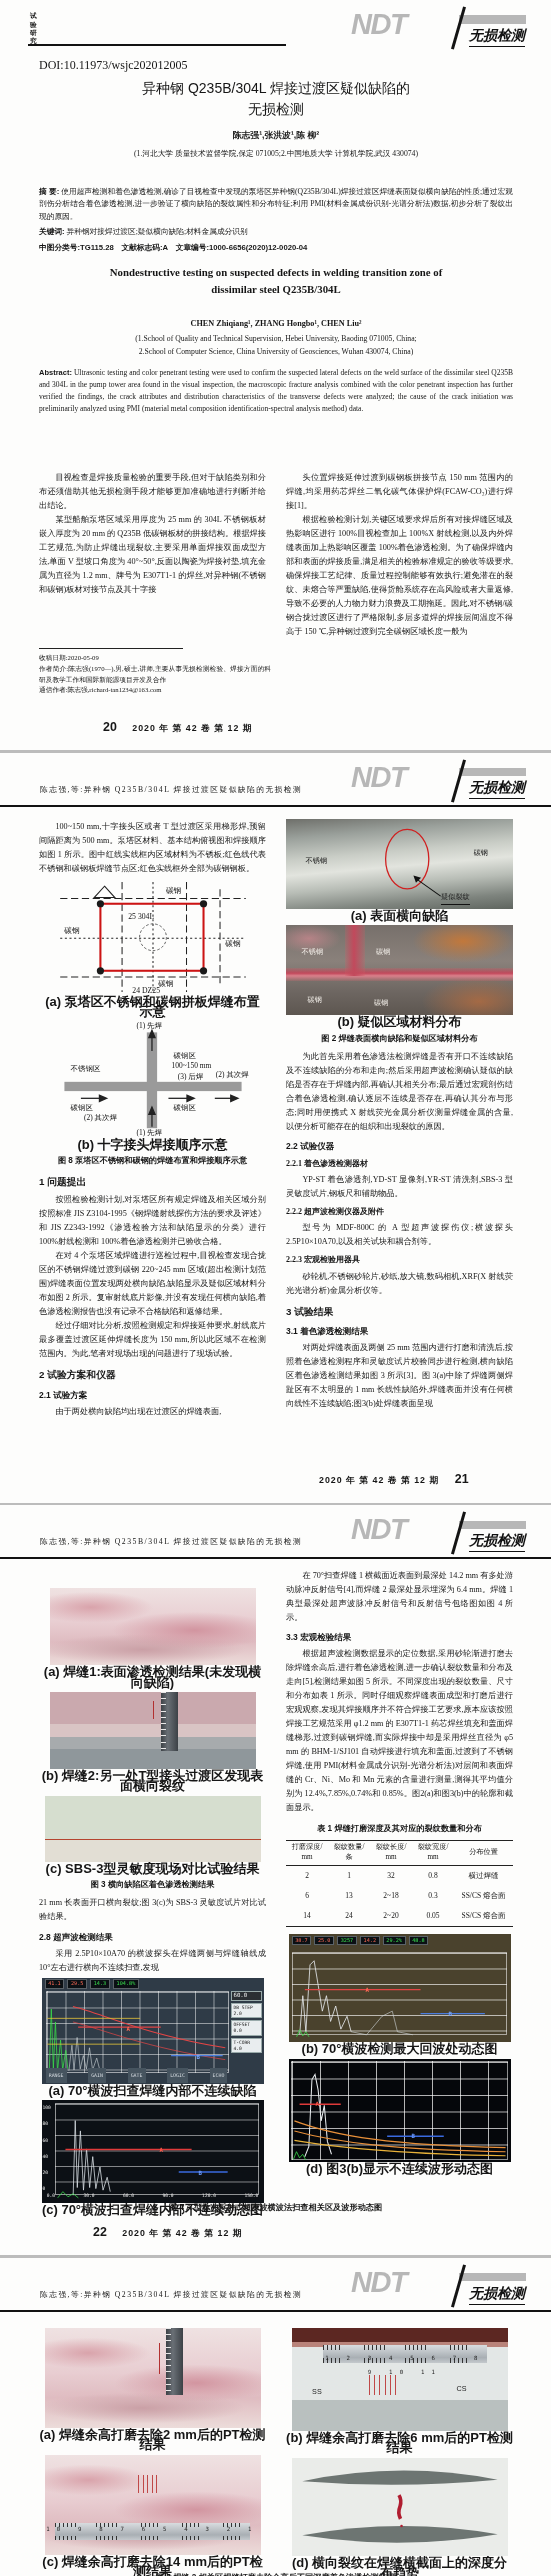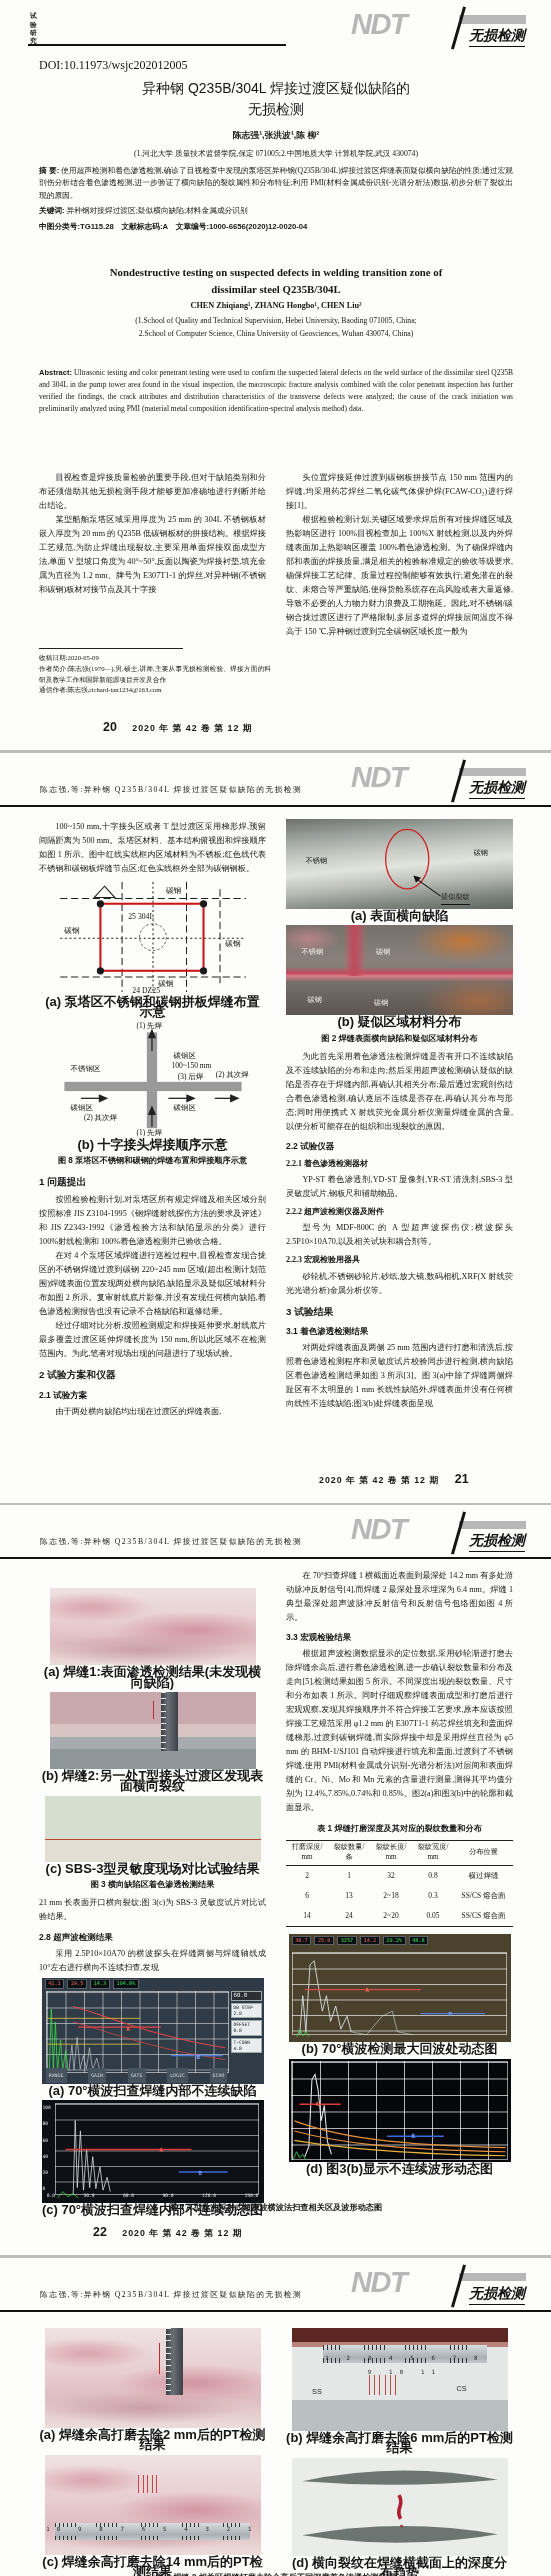--- a/index.html
+++ b/index.html
@@ -101,35 +101,35 @@
     <div class="ndt-slash"></div>
     <div class="ndt-cn">无损检测</div>
   </div>
   <div class="doi">DOI:10.11973/wsjc202012005</div>
   <div class="fm" style="top:78px">
     <p class="title-cn">异种钢 Q235B/304L 焊接过渡区疑似缺陷的</p>
     <p class="title-cn">无损检测</p>
     <div class="authors" style="margin-top:11.3px">陈志强¹,张洪波¹,陈  柳²</div>
     <div class="affil" style="margin-top:6.2px">(1.河北大学 质量技术监督学院,保定 071005;2.中国地质大学 计算机学院,武汉 430074)</div>
   </div>
-  <div class="absblock" style="top:165px">
+  <div class="absblock" style="top:186px">
     <span class="blab">摘  要:</span>
     <span>使用超声检测和着色渗透检测,确诊了目视检查中发现的泵塔区异种钢(Q235B/304L)焊接过渡区焊缝表面疑似横向缺陷的性质;通过宏观剖伤分析结合着色渗透检测,进一步验证了横向缺陷的裂纹属性和分布特征;利用 PMI(材料金属成份识别-光谱分析法)数据,初步分析了裂纹出现的原因。</span>
     <div style="margin-top:3.1px"><span class="blab">关键词:</span>
     <span>异种钢对接焊过渡区;疑似横向缺陷;材料金属成分识别</span></div>
     <div style="margin-top:3.1px">
       <span class="blab">中图分类号:TG115.28</span>&nbsp;&nbsp;&nbsp;
       <span class="blab">文献标志码:A</span>&nbsp;&nbsp;&nbsp;
       <span class="blab">文章编号:1000-6656(2020)12-0020-04</span>
     </div>
   </div>
   <div class="fm" style="top:264px">
     <p class="etitle">Nondestructive testing on suspected defects in welding transition zone of</p>
     <p class="etitle">dissimilar steel Q235B/304L</p>
-    <div class="eauthors" style="margin-top:4px">CHEN Zhiqiang¹, ZHANG Hongbo¹, CHEN Liu²</div>
+    <div class="eauthors" style="margin-top:22px">CHEN Zhiqiang¹, ZHANG Hongbo¹, CHEN Liu²</div>
     <div class="eaffil" style="margin-top:5.2px">(1.School of Quality and Technical Supervision, Hebei University, Baoding 071005, China;</div>
     <div class="eaffil">2.School of Computer Science, China University of Geosciences, Wuhan 430074, China)</div>
   </div>
   <div class="absblock" style="top:367px;font-size:7.5px;line-height:12px">
     <span class="blab">Abstract:</span>
     <span>Ultrasonic testing and color penetrant testing were used to confirm the suspected lateral defects on the weld surface of the dissimilar steel Q235B and 304L in the pump tower area found in the visual inspection, the macroscopic fracture analysis combined with the color penetrant inspection has further verified the findings, the crack attributes and distribution characteristics of the transverse defects were analyzed; the cause of the crack initiation was preliminarily analyzed using PMI (material metal composition identification-spectral analysis method) data.</span>
   </div>
   <div class="col col-l" style="top:471px;height:173px;overflow:hidden">
     <p class="par">目视检查是焊接质量检验的重要手段,但对于缺陷类别和分布还须借助其他无损检测手段才能够更加准确地进行判断并给出结论。</p>
     <p class="par">某型船舶泵塔区域采用厚度为 25 mm 的 304L 不锈钢板材嵌入厚度为 20 mm 的 Q235B 低碳钢板材的拼接结构。根据焊接工艺规范,为防止焊缝出现裂纹,主要采用单面焊接双面成型方法,单面 V 型坡口角度为 40°~50°,反面以陶瓷为焊接衬垫,填充金属为直径为 1.2 mm、牌号为 E307T1-1 的焊丝,对异种钢(不锈钢和碳钢)板材对接节点及其十字接</p>

